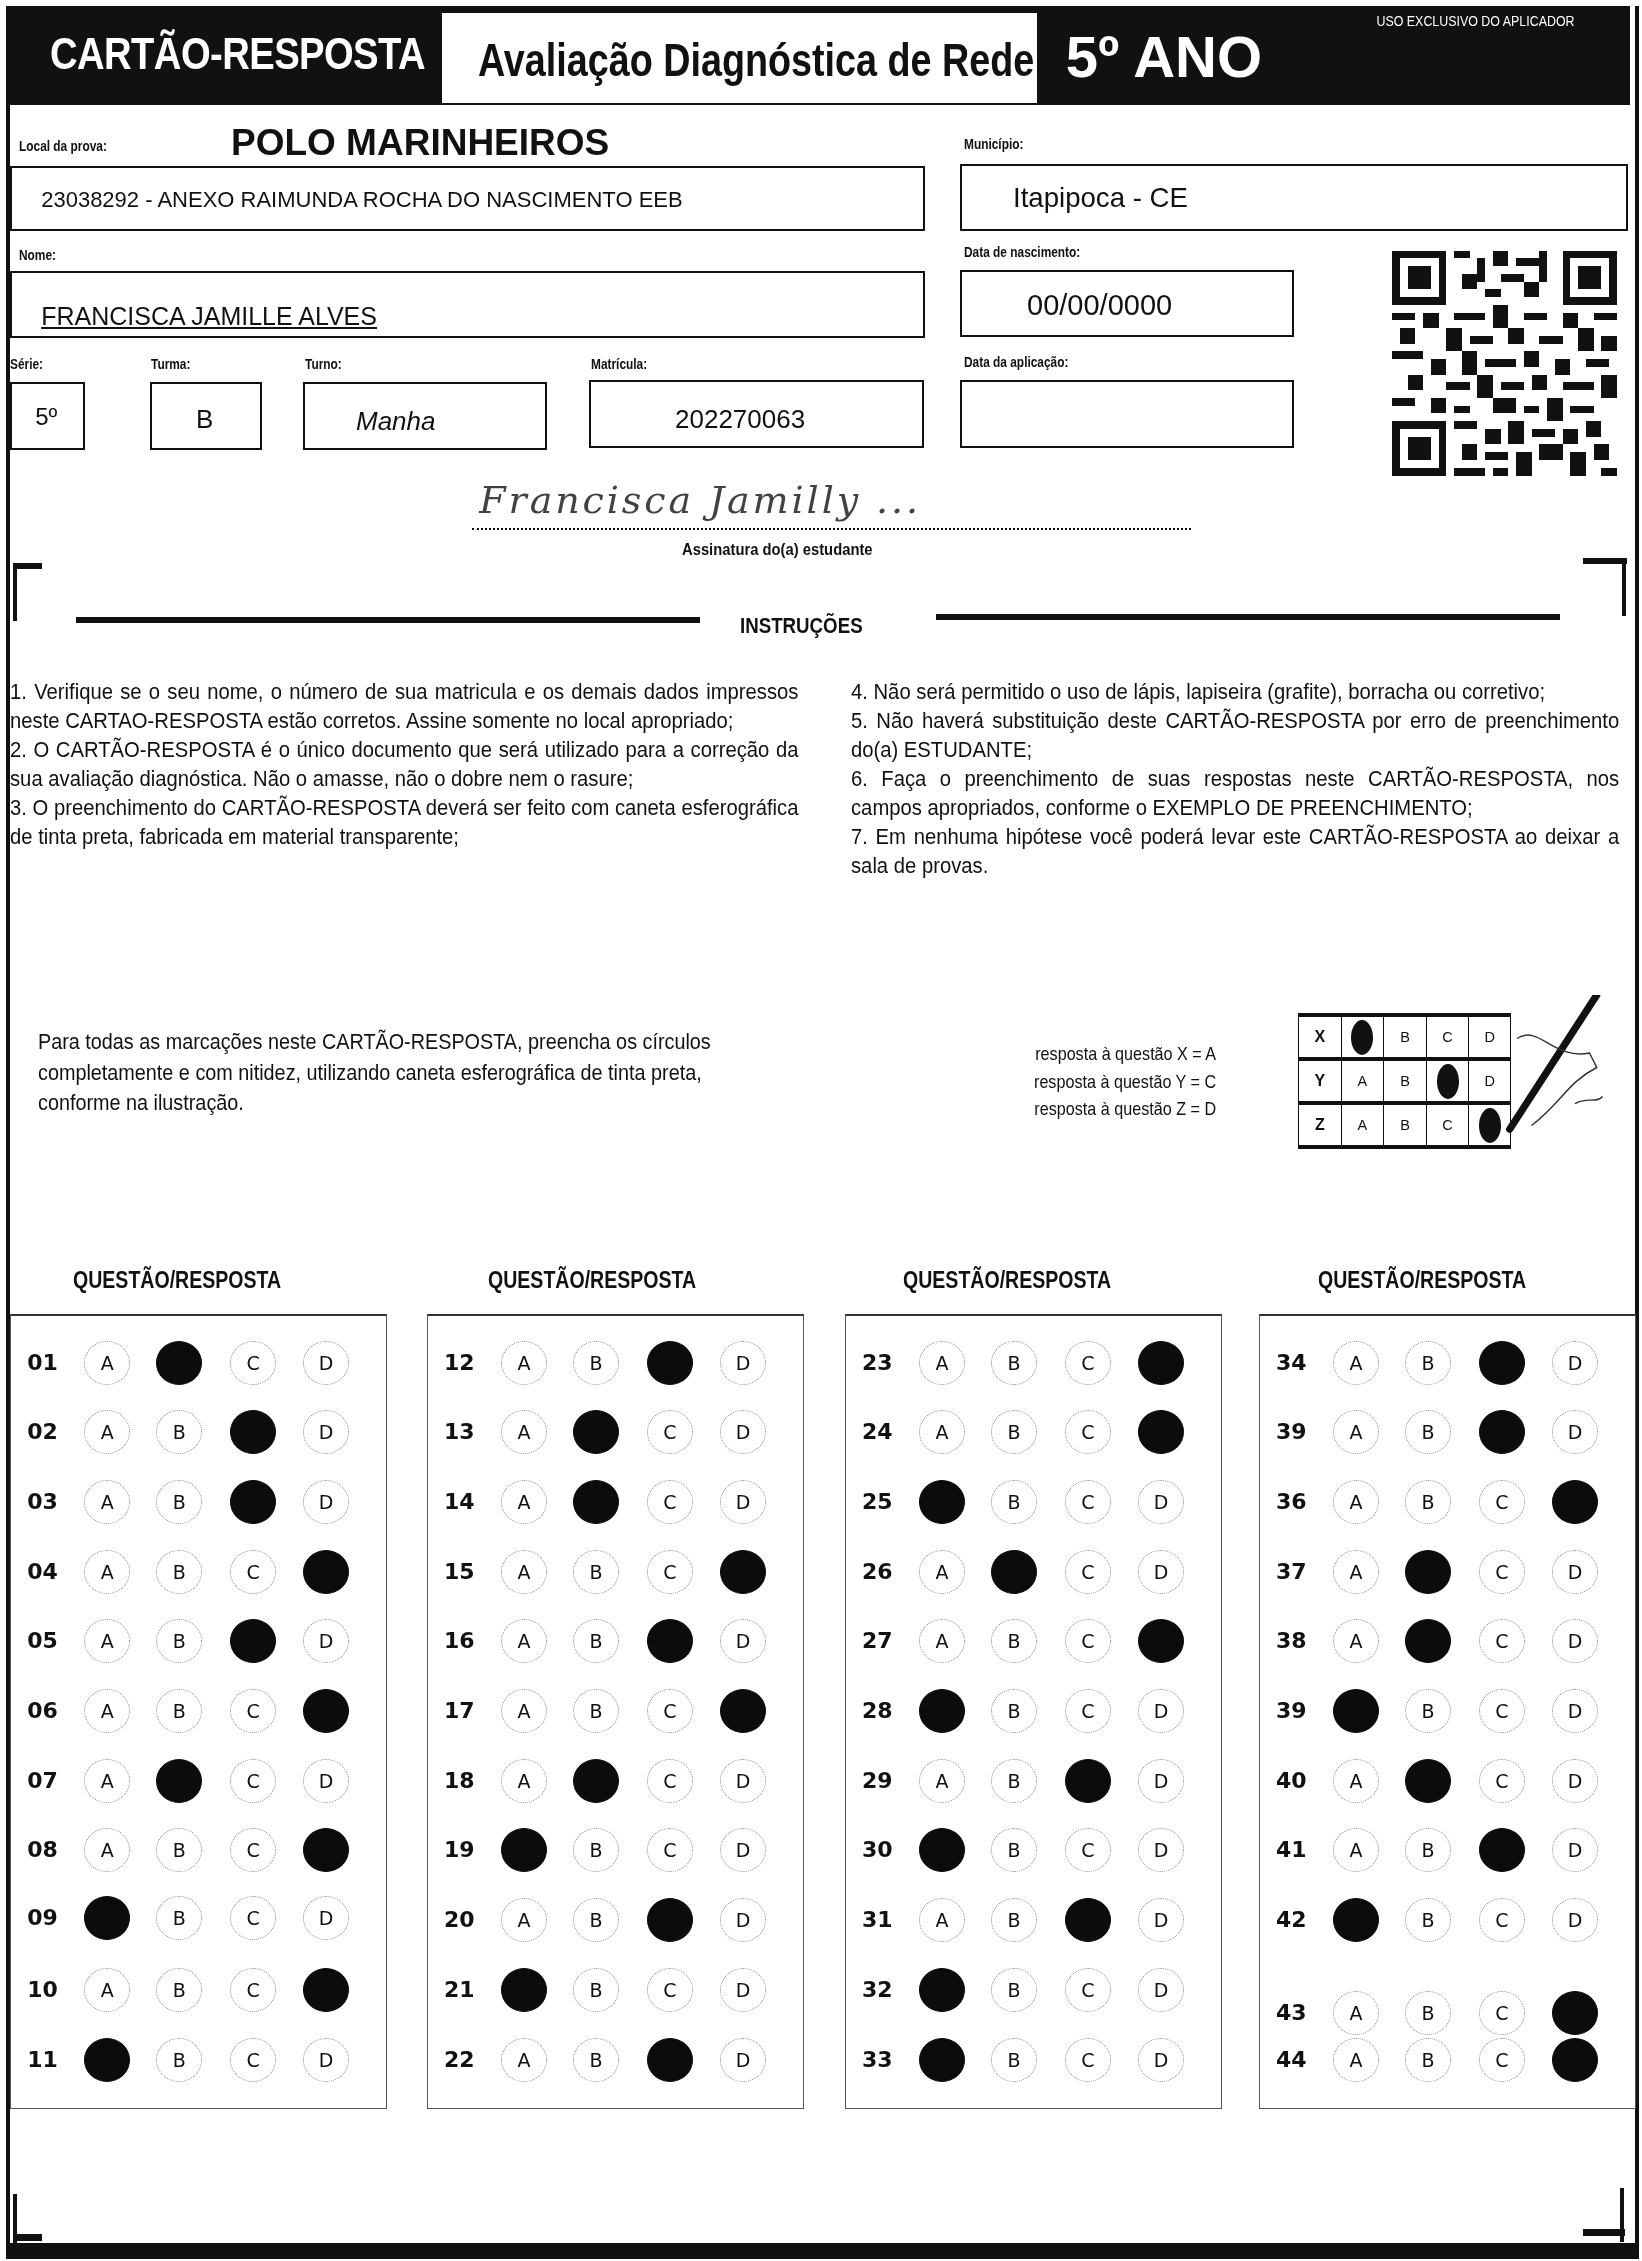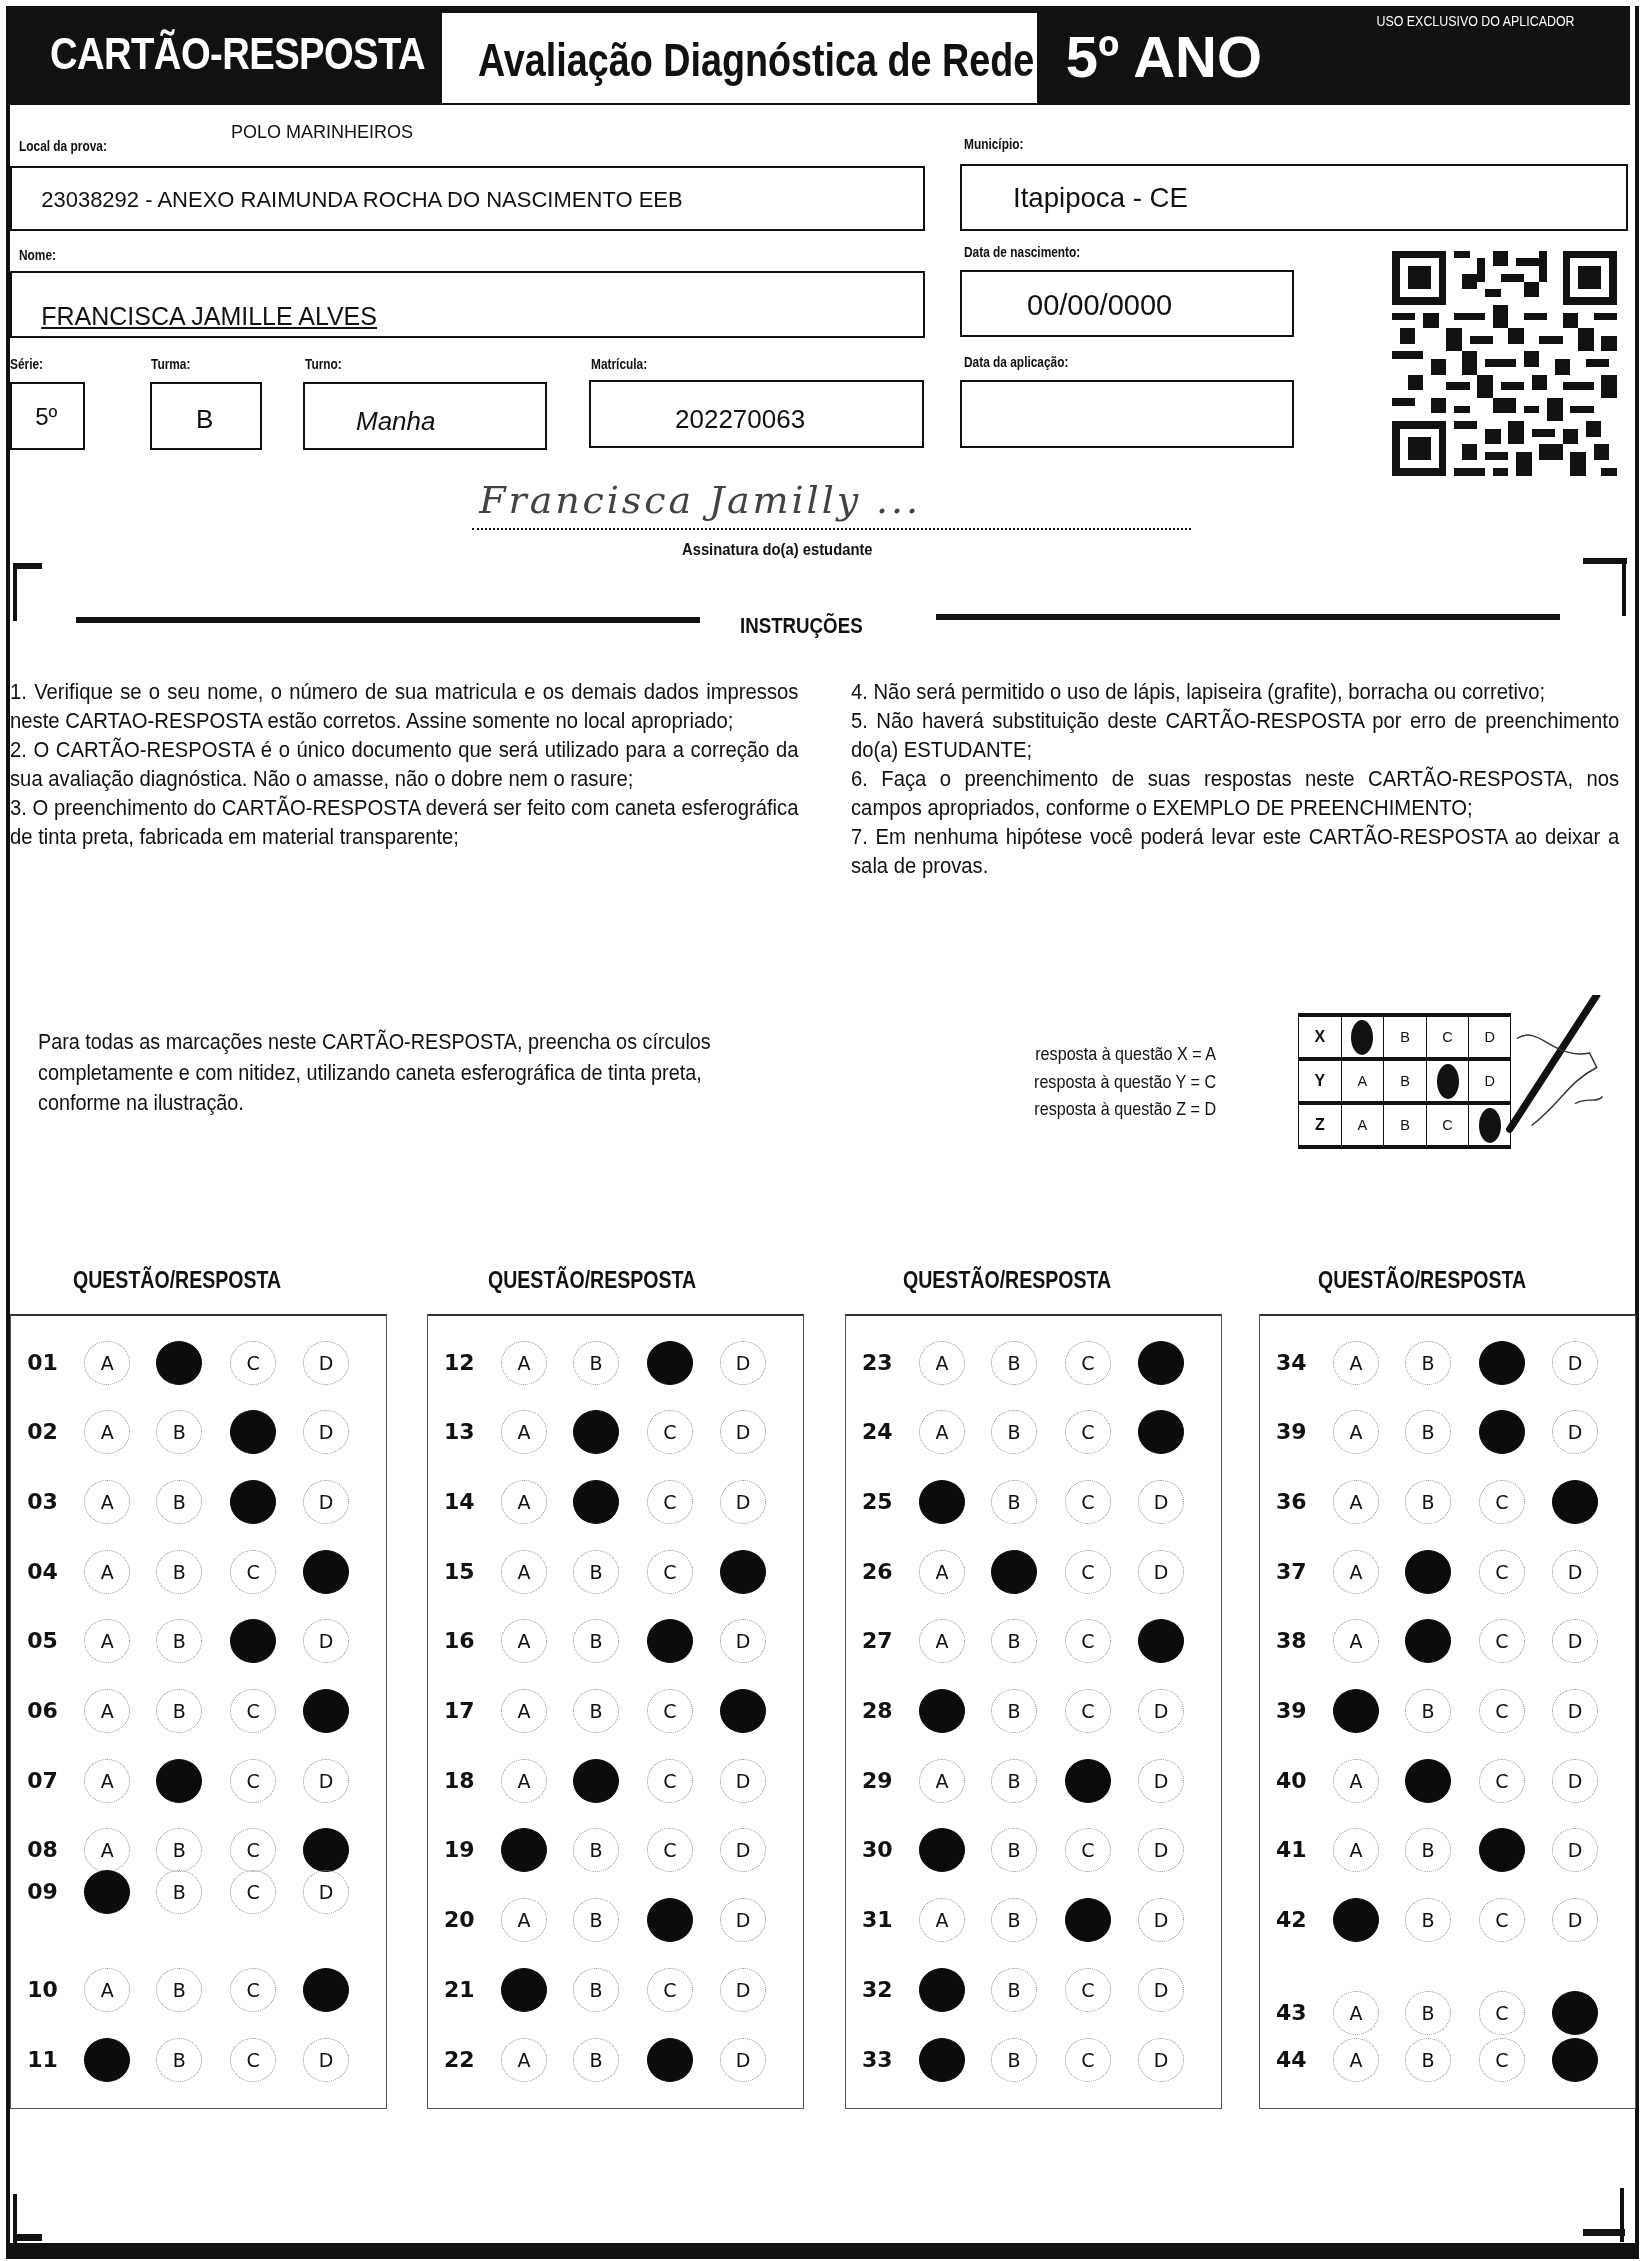--- a/index.html
+++ b/index.html
@@ -19,21 +19,21 @@
   .apl-label { position: absolute; left: 0; top: 8.7px; width: 100%; text-align: center; color: #fff; font-size: 13.8px; transform: scaleX(0.9); }
   .apl-box { position: absolute; left: 4.4px; top: 36px; width: 296px; height: 60px; background: #fff; border: 2.2px solid #111; }
   .apl-box .lbl { position: absolute; left: 11.6px; top: 17.4px; font-size: 19px; transform: scaleX(0.88); transform-origin: left center; white-space: nowrap; }
   .apl-box .circ { position: absolute; left: 231px; top: 13px; width: 29px; height: 29px; border: 1.5px solid #111; border-radius: 50%; }
   .apl-box .sim { position: absolute; left: 264px; top: 20.3px; font-size: 13px; font-weight: bold; }
 
   
   .lab { position: absolute; font-size: 14.5px; font-weight: bold; transform: scaleX(0.82); transform-origin: left center; white-space: nowrap; }
   .box { position: absolute; border: 2.2px solid #111; background: #fff; }
   .box .v { position: absolute; font-size: 25px; white-space: nowrap; }
-  .polo { position: absolute; left: 231px; top: 122px; font-size: 18px; font-weight: normal; }
+  .polo { position: absolute; left: 231px; top: 122px; font-size: 37px; font-weight: bold; }
 
   .qr { position: absolute; left: 1392px; top: 247px; width: 225px; height: 232px; }
 
   .sig { position: absolute; left: 472px; top: 472px; width: 719px; border-bottom: 2.9px dotted #111; height: 58px; }
   .sig-scribble { position: absolute; left: 7.3px; top: 5.8px; font-family: "DejaVu Serif", serif; font-style: italic; font-size: 38px; color: #222; letter-spacing: 2.9px; opacity: 0.85; }
   .sig-label { position: absolute; left: 682px; top: 539px; font-size: 17.4px; font-weight: bold; transform: scaleX(0.85); transform-origin: left center; white-space: nowrap; }
 
   
   .corner { position: absolute; background: #111; }
 
@@ -320,21 +320,21 @@
         <span class="bub" style="left: 219px;">C</span>
         <span class="bub" style="left: 292px;">D</span>
       </div>
       <div class="row" style="top: 512px;">
         <span class="qn">08</span>
         <span class="bub" style="left: 73px;">A</span>
         <span class="bub" style="left: 145px;">B</span>
         <span class="bub" style="left: 219px;">C</span>
         <span class="bub on" style="left: 292px;">D</span>
       </div>
-      <div class="row" style="top: 554px; padding-left: 9px;">
+      <div class="row" style="top: 580px; padding-left: 9px;">
         <span class="qn">09</span>
         <span class="bub on" style="left: 73px;">A</span>
         <span class="bub" style="left: 145px;">B</span>
         <span class="bub" style="left: 219px;">C</span>
         <span class="bub" style="left: 292px;">D</span>
       </div>
       <div class="row" style="top: 652px;">
         <span class="qn">10</span>
         <span class="bub" style="left: 73px;">A</span>
         <span class="bub" style="left: 145px;">B</span>

